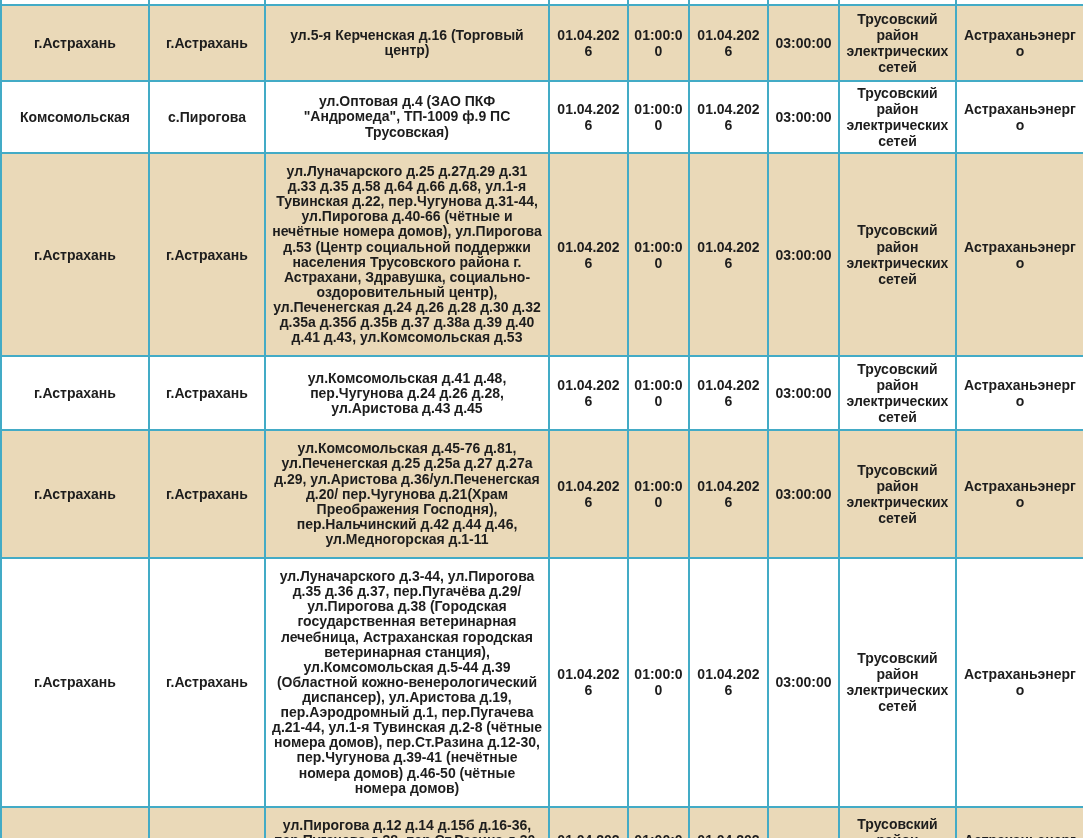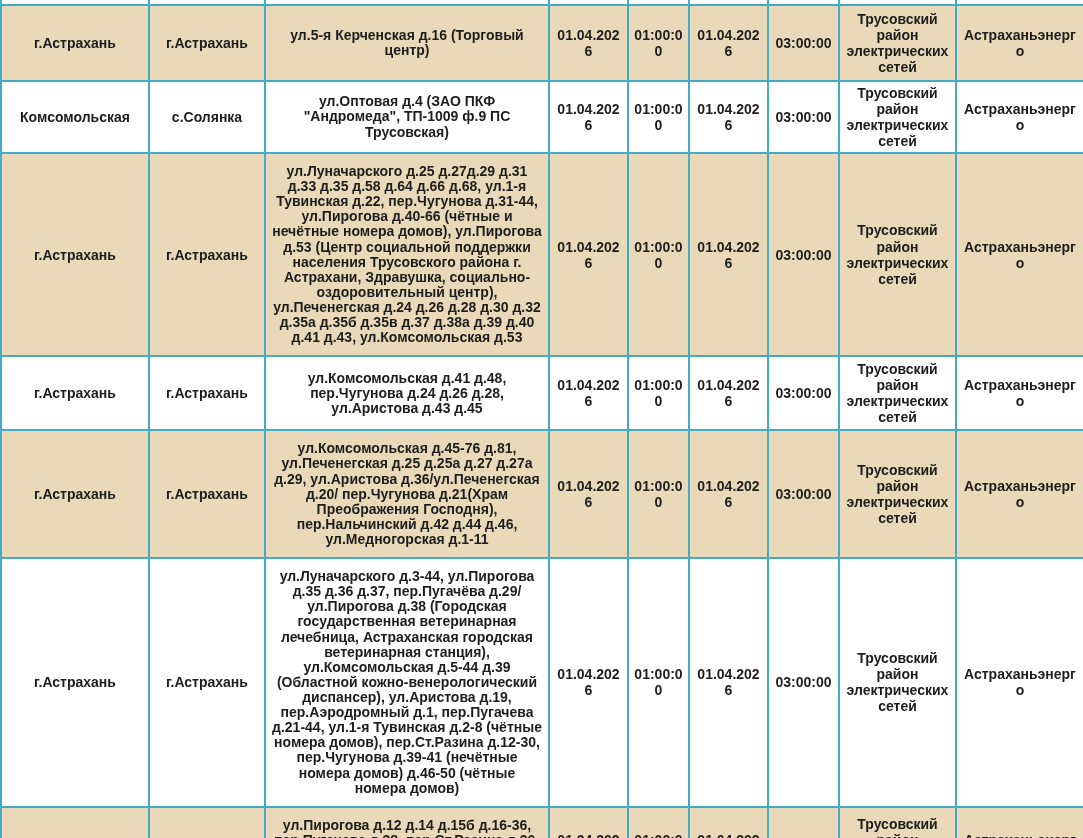--- a/index.html
+++ b/index.html
@@ -69,21 +69,21 @@
         <td>01.04.2026</td>
         <td>01:00:00</td>
         <td>01.04.2026</td>
         <td>03:00:00</td>
         <td>Трусовский район электрических сетей</td>
         <td>Астраханьэнерго</td>
       </tr>
 
       <tr class="r2">
         <td>Комсомольская</td>
-        <td>с.Солянка</td>
+        <td>с.Пирогова</td>
         <td class="addr">ул.Оптовая д.4 (ЗАО ПКФ "Андромеда", ТП-1009 ф.9 ПС Трусовская)</td>
         <td>01.04.2026</td>
         <td>01:00:00</td>
         <td>01.04.2026</td>
         <td>03:00:00</td>
         <td>Трусовский район электрических сетей</td>
         <td>Астраханьэнерго</td>
       </tr>
 
       <tr class="stripe r3">

